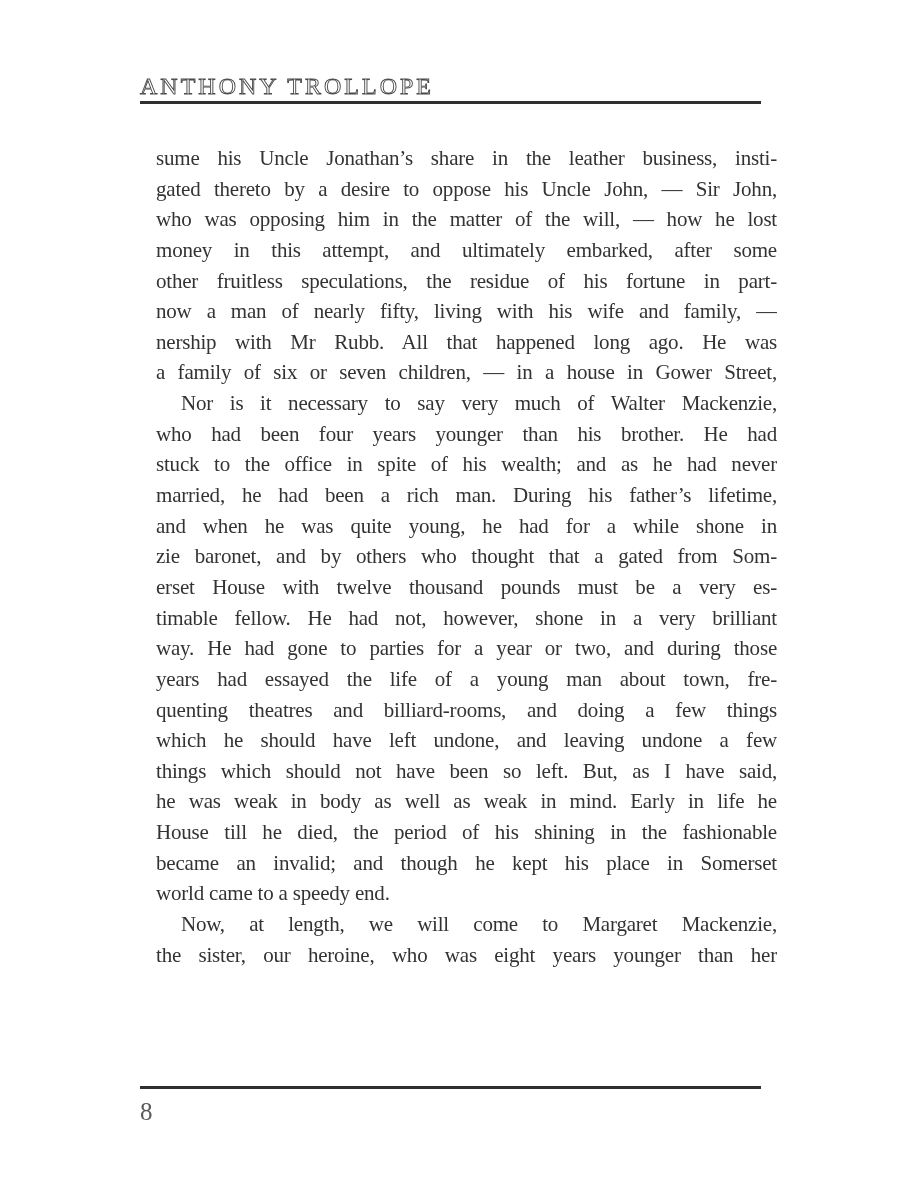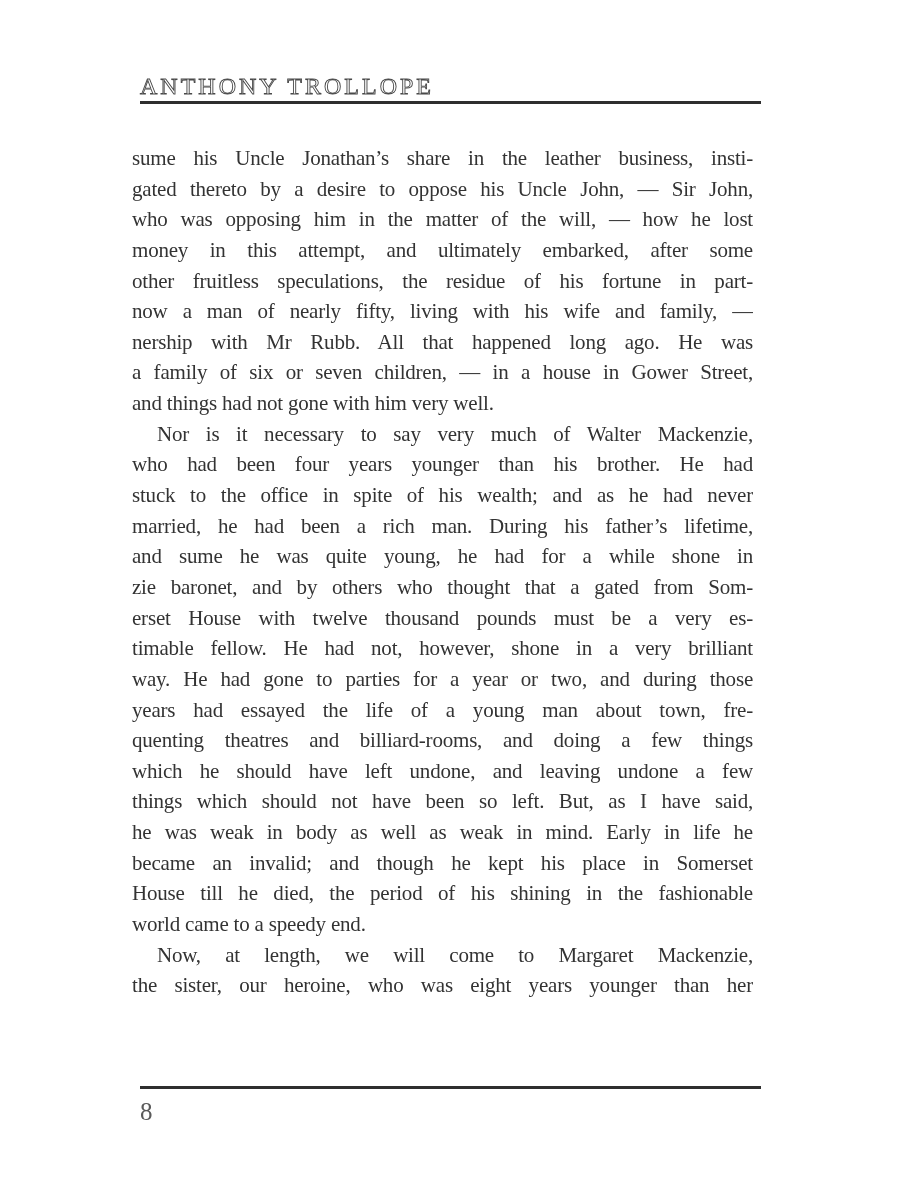--- a/index.html
+++ b/index.html
@@ -37,21 +37,21 @@
     position: absolute;
     left: 140px;
     width: 621px;
     height: 3px;
     background: var(--rule, #2f2f2f);
   }
   .header-rule { top: 101px; }
   .footer-rule { top: 1086px; }
   .body-text {
     position: absolute;
-    left: 132px;
+    left: 156px;
     top: 143px;
     width: 621px;
     font-size: 21px;
     line-height: 30.65px;
     letter-spacing: -0.2px;
     color: var(--text, #333333);
   }
   .para { margin: 0; padding: 0; }
   .line {
     text-align: justify;
@@ -86,39 +86,38 @@
   <div class="body-text">
       <div class="para">
         <div class="line">sume his Uncle Jonathan’s share in the leather business, insti-</div>
         <div class="line">gated thereto by a desire to oppose his Uncle John, — Sir John,</div>
         <div class="line">who was opposing him in the matter of the will, — how he lost</div>
         <div class="line">money in this attempt, and ultimately embarked, after some</div>
         <div class="line">other fruitless speculations, the residue of his fortune in part-</div>
         <div class="line">now a man of nearly fifty, living with his wife and family, —</div>
         <div class="line">nership with Mr Rubb. All that happened long ago. He was</div>
         <div class="line">a family of six or seven children, — in a house in Gower Street,</div>
-        <div class="line line-end">and things had not gone with him very well.</div>
       </div>
       <div class="para indent">
         <div class="line">Nor is it necessary to say very much of Walter Mackenzie,</div>
         <div class="line">who had been four years younger than his brother. He had</div>
         <div class="line">stuck to the office in spite of his wealth; and as he had never</div>
         <div class="line">married, he had been a rich man. During his father’s lifetime,</div>
-        <div class="line">and sume he was quite young, he had for a while shone in</div>
+        <div class="line">and when he was quite young, he had for a while shone in</div>
         <div class="line">zie baronet, and by others who thought that a gated from Som-</div>
         <div class="line">erset House with twelve thousand pounds must be a very es-</div>
         <div class="line">timable fellow. He had not, however, shone in a very brilliant</div>
         <div class="line">way. He had gone to parties for a year or two, and during those</div>
         <div class="line">years had essayed the life of a young man about town, fre-</div>
         <div class="line">quenting theatres and billiard-rooms, and doing a few things</div>
         <div class="line">which he should have left undone, and leaving undone a few</div>
         <div class="line">things which should not have been so left. But, as I have said,</div>
         <div class="line">he was weak in body as well as weak in mind. Early in life he</div>
+        <div class="line">House till he died, the period of his shining in the fashionable</div>
         <div class="line">became an invalid; and though he kept his place in Somerset</div>
-        <div class="line">House till he died, the period of his shining in the fashionable</div>
         <div class="line line-end">world came to a speedy end.</div>
       </div>
       <div class="para indent">
         <div class="line">Now, at length, we will come to Margaret Mackenzie,</div>
         <div class="line">the sister, our heroine, who was eight years younger than her</div>
       </div>
     </div>
 
   <div class="rule footer-rule"></div>
 

